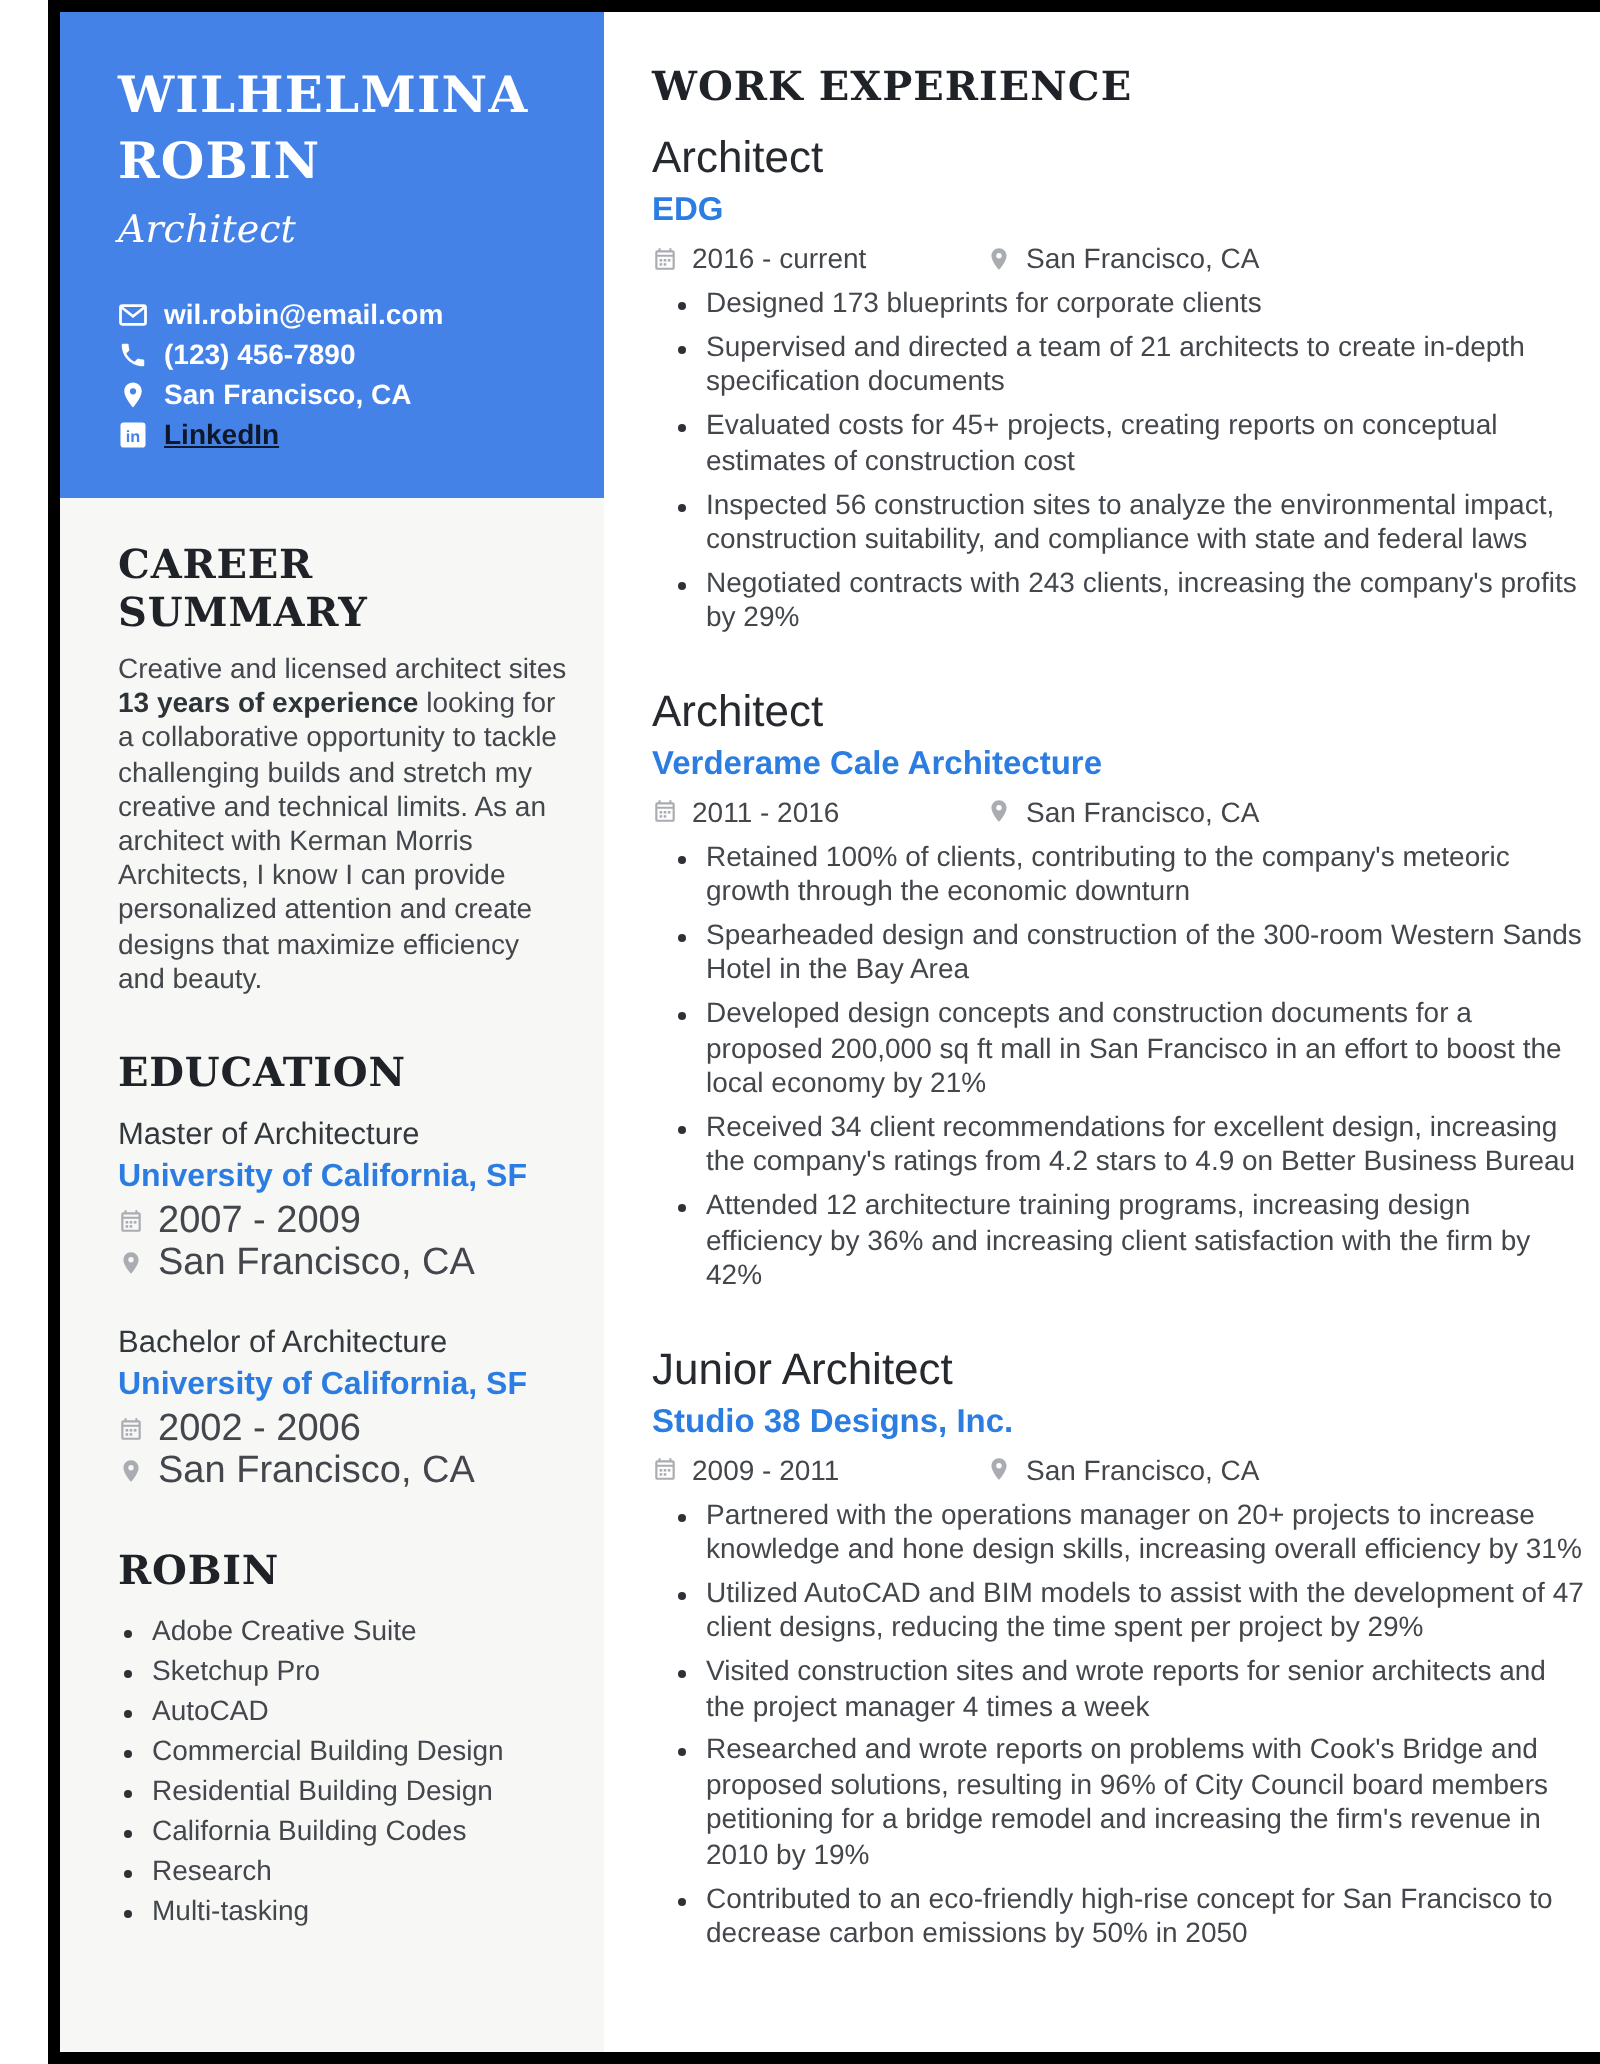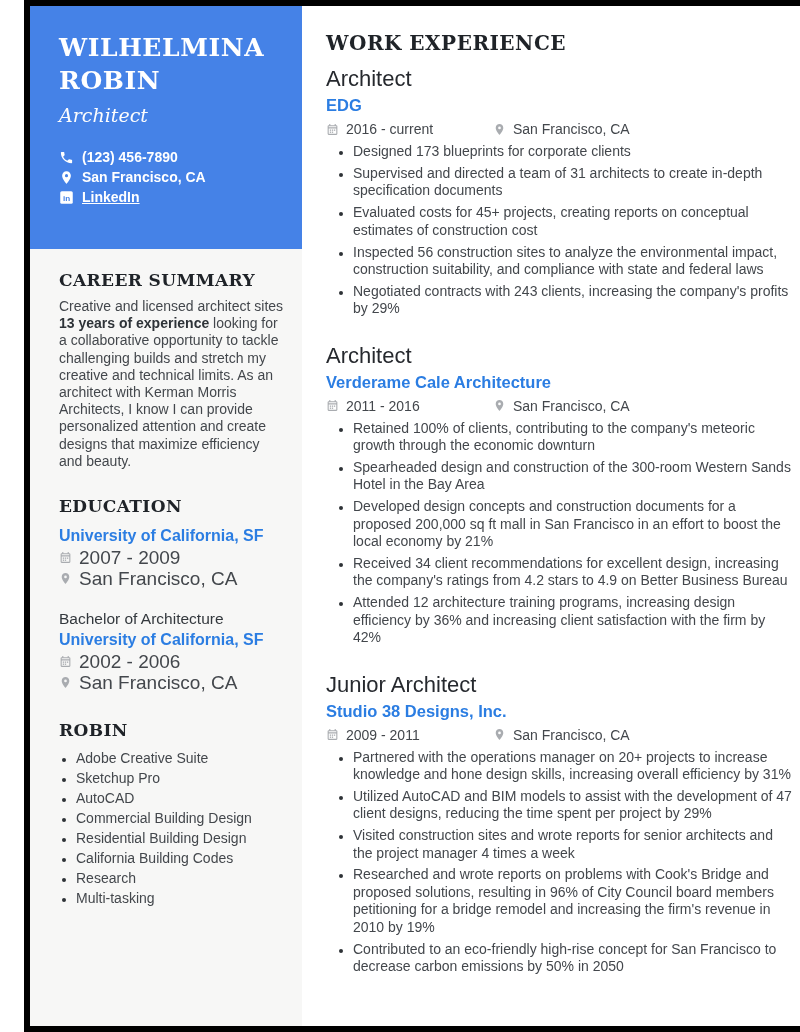--- a/index.html
+++ b/index.html
@@ -33,25 +33,25 @@
   .hero-title{
     font-family:"DejaVu Serif",serif;font-style:italic;font-weight:400;
     font-size:19px;margin-top:7px;color:#fdfdfd;
   }
   .contact{list-style:none;margin-top:21px;}
   .contact li{
     display:flex;align-items:center;gap:8px;
     font-size:14px;font-weight:600;line-height:20px;color:#ffffff;
   }
   .contact .icon{width:15px;height:15px;display:inline-flex;flex:none;}
-  .contact a{color:#ffffff;text-decoration:underline;}
+  .contact a{color:#0f172a;text-decoration:underline;}
   .side-section{padding:0 18px 0 29px;}
   .side-heading{
     font-family:"DejaVu Serif",serif;font-weight:700;
-    font-size:17px;letter-spacing:0.4px;color:var(--heading-text);
+    font-size:20px;letter-spacing:0.4px;color:var(--heading-text);
   }
   .summary-section{margin-top:21px;}
   .summary-text{margin-top:8px;font-size:14px;line-height:17.2px;color:var(--body-text);}
   .summary-text strong{color:#2e3338;}
   .edu-section{margin-top:26px;}
   .edu-entry{margin-top:9px;}
   .edu-entry + .edu-entry{margin-top:19px;}
   .degree{font-size:15.5px;color:#33383d;line-height:21px;}
   .school{font-size:16px;font-weight:700;color:var(--link-blue);line-height:22px;}
   .meta-line{display:flex;align-items:center;gap:7px;font-size:19px;line-height:21px;color:var(--body-text);}
@@ -89,20 +89,29 @@
       <h1 class="name">
         <span>WILHELMINA</span>
         <span>ROBIN</span>
       </h1>
       <div class="hero-title">Architect</div>
 
       <ul class="contact">
         <li>
           <span class="icon">
             <svg viewBox="0 0 24 24" width="15" height="15">
+                <rect x="2" y="4.5" width="20" height="15" rx="1.5" fill="none" stroke="#ffffff" stroke-width="2.2"></rect>
+                <path d="M3 6l9 7 9-7" fill="none" stroke="#ffffff" stroke-width="2.2"></path>
+              </svg>
+          </span>
+          <span>wil.robin@email.com</span>
+        </li>
+        <li>
+          <span class="icon">
+            <svg viewBox="0 0 24 24" width="15" height="15">
                 <path fill="#ffffff" d="M6.62 10.79c1.44 2.83 3.76 5.14 6.59 6.59l2.2-2.21a1 1 0 0 1 1.02-.24c1.12.37 2.33.57 3.57.57a1 1 0 0 1 1 1V20a1 1 0 0 1-1 1C10.61 21 3 13.39 3 4a1 1 0 0 1 1-1h3.5a1 1 0 0 1 1 1c0 1.25.2 2.45.57 3.57a1 1 0 0 1-.25 1.02l-2.2 2.2z"></path>
               </svg>
           </span>
           <span>(123) 456-7890</span>
         </li>
         <li>
           <span class="icon">
             <svg viewBox="0 0 24 24" width="15" height="15">
                 <path fill="#ffffff" d="M12 2C8.13 2 5 5.13 5 9c0 5.25 7 13 7 13s7-7.75 7-13c0-3.87-3.13-7-7-7zm0 9.5A2.5 2.5 0 1 1 12 6.5a2.5 2.5 0 0 1 0 5z"></path>
               </svg>
@@ -123,20 +132,21 @@
 
     <section class="side-section summary-section">
       <h2 class="side-heading">CAREER SUMMARY</h2>
       <p class="summary-text"><span>Creative and licensed architect sites </span><strong>13 years of experience</strong><span> looking for a collaborative opportunity to tackle challenging builds and stretch my creative and technical limits. As an architect with Kerman Morris Architects, I know I can provide personalized attention and create designs that maximize efficiency and beauty.</span></p>
     </section>
 
     <section class="side-section edu-section">
       <h2 class="side-heading">EDUCATION</h2>
 
       <div class="edu-entry">
+        <div class="degree">Master of Architecture</div>
         <div class="school">University of California, SF</div>
         <div class="meta-line">
           <span class="icon">
             <svg viewBox="0 0 24 24" width="13" height="13">
                 <path fill="#a9acb0" d="M19 4h-1V2h-2v2H8V2H6v2H5a2 2 0 0 0-2 2v14a2 2 0 0 0 2 2h14a2 2 0 0 0 2-2V6a2 2 0 0 0-2-2zm0 16H5V10h14v10zM19 8H5V6h14v2z"></path>
                 <g fill="#a9acb0">
                   <rect x="7" y="12" width="2.4" height="2.4"></rect>
                   <rect x="10.8" y="12" width="2.4" height="2.4"></rect>
                   <rect x="14.6" y="12" width="2.4" height="2.4"></rect>
                   <rect x="7" y="15.8" width="2.4" height="2.4"></rect>
@@ -226,21 +236,21 @@
           <span class="icon">
             <svg viewBox="0 0 24 24" width="13" height="13">
                 <path fill="#a9acb0" d="M12 2C8.13 2 5 5.13 5 9c0 5.25 7 13 7 13s7-7.75 7-13c0-3.87-3.13-7-7-7zm0 9.5A2.5 2.5 0 1 1 12 6.5a2.5 2.5 0 0 1 0 5z"></path>
               </svg>
           </span>
           <span>San Francisco, CA</span>
         </span>
       </div>
       <ul class="bullets">
         <li>Designed 173 blueprints for corporate clients</li>
-        <li>Supervised and directed a team of 31 architects to create in-depth specification documents</li>
+        <li>Supervised and directed a team of 21 architects to create in-depth specification documents</li>
         <li>Evaluated costs for 45+ projects, creating reports on conceptual estimates of construction cost</li>
         <li>Inspected 56 construction sites to analyze the environmental impact, construction suitability, and compliance with state and federal laws</li>
         <li>Negotiated contracts with 243 clients, increasing the company's profits by 29%</li>
       </ul>
     </article>
 
     <article class="job">
       <h3 class="job-title">Architect</h3>
       <div class="company">Verderame Cale Architecture</div>
       <div class="job-meta">

